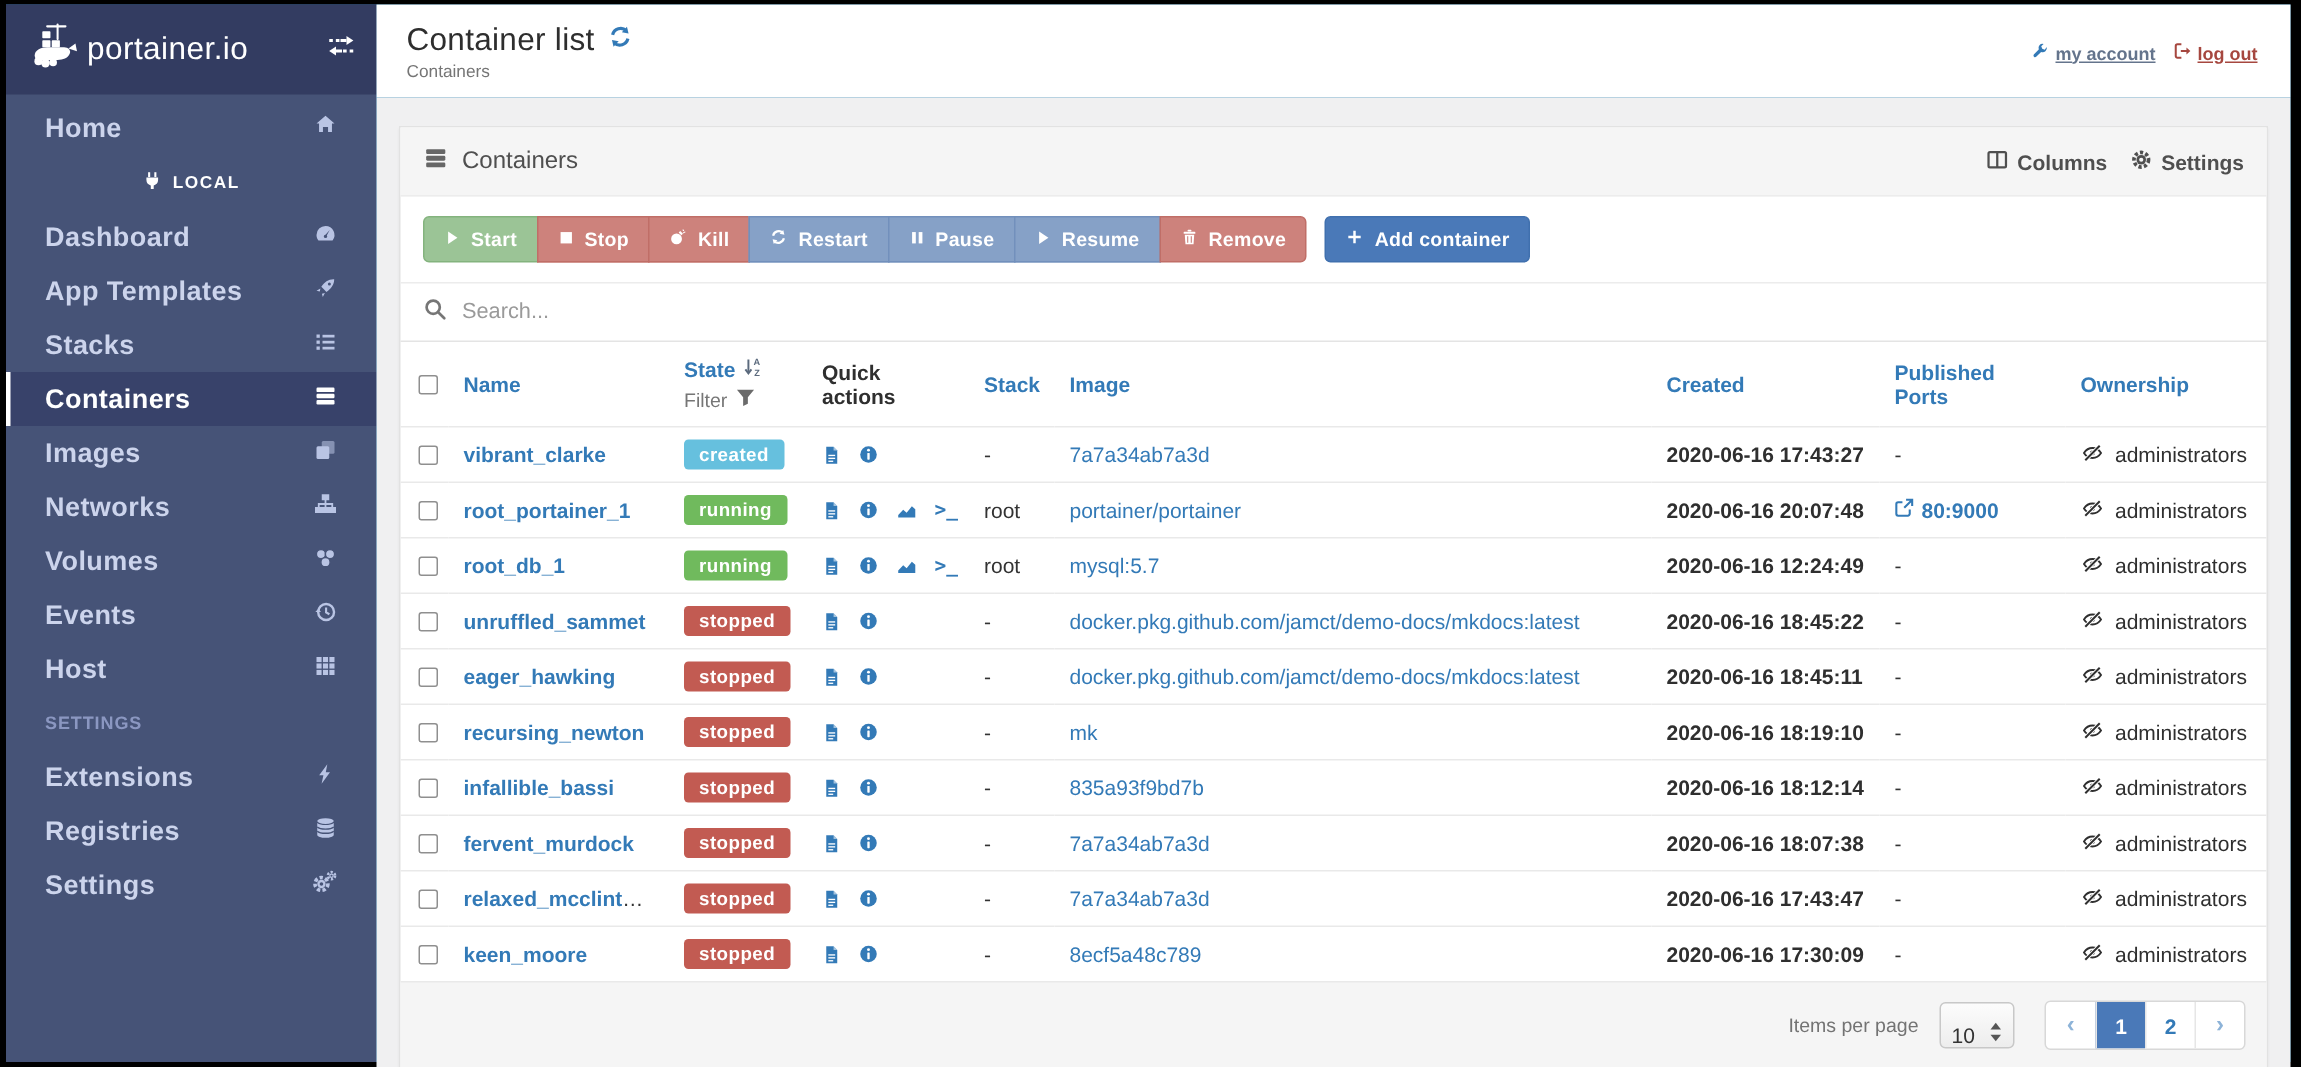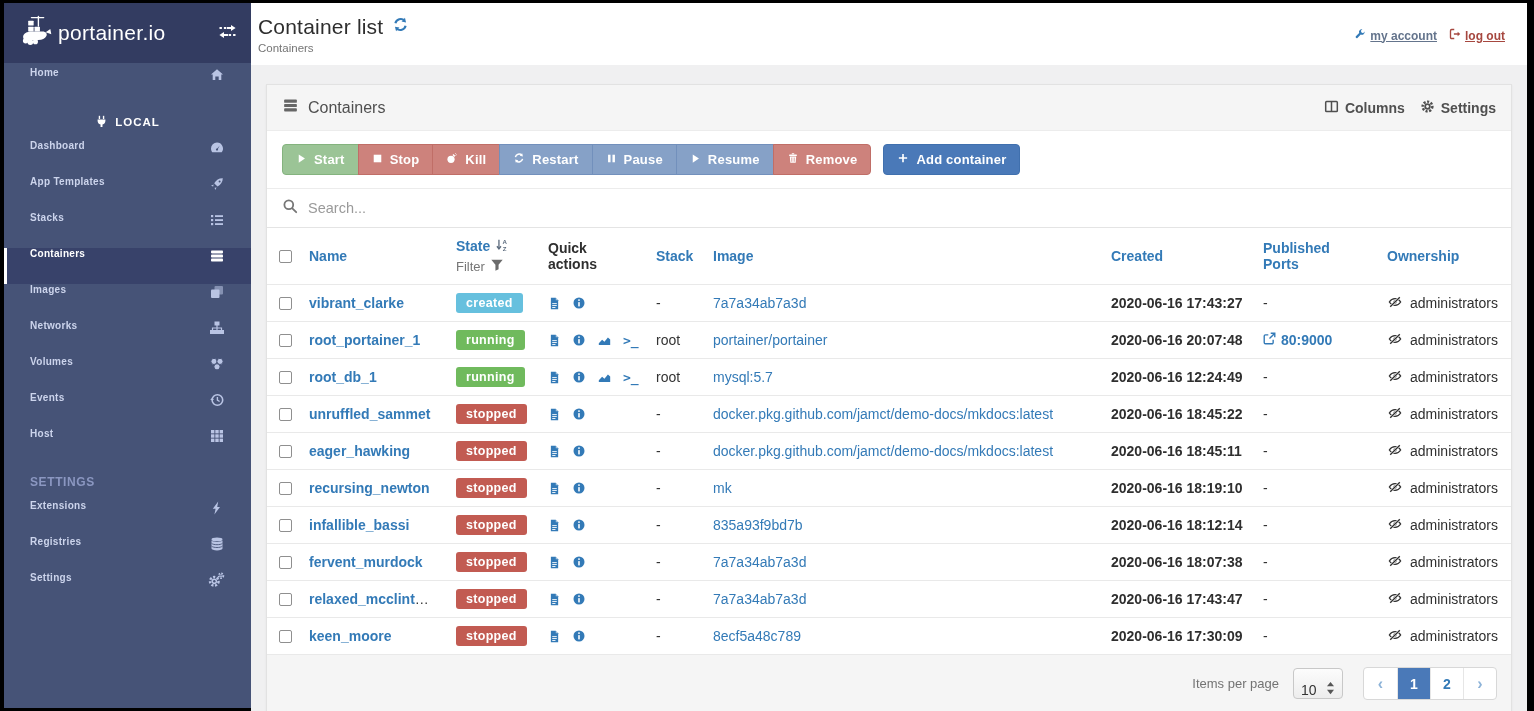--- a/index.html
+++ b/index.html
@@ -8,34 +8,34 @@
   .frame{position:absolute;left:4px;top:3px;width:1523px;height:705px;display:flex;background:#0369a1}
   .ic{display:inline-block;vertical-align:middle}
   a{text-decoration:none;cursor:pointer}
 
   
   .sidebar{width:247px;flex:none;background:#465377;display:flex;flex-direction:column}
   .sb-header{height:60px;flex:none;background:#333c61;display:flex;align-items:center;padding:0 14px;gap:6px}
   .logo-text{color:#fff;font-size:21px;letter-spacing:.3px}
   .sb-collapse{margin-left:auto;color:#fff;cursor:pointer}
   .sb-nav{padding-top:4px}
-  .sb-item{height:36px;display:flex;justify-content:space-between;
-    padding:0 26px;color:#ccd4ec;font-size:10px;font-weight:700;letter-spacing:.3px;cursor:pointer}
+  .sb-item{height:36px;display:flex;align-items:center;justify-content:space-between;
+    padding:0 26px;color:#ccd4ec;font-size:18px;font-weight:700;letter-spacing:.3px;cursor:pointer}
   .sb-item .sb-ic{color:#b9c4e4}
   .sb-item.active{background:#38426a;border-left:3px solid #fff;padding-left:23px;color:#fff}
   .sb-item.active .sb-ic{color:#fff}
   .sb-local{height:36px;margin-top:1px;display:flex;align-items:center;justify-content:center;gap:7px;
     color:#fff;font-size:11.5px;font-weight:700;letter-spacing:1px}
   .sb-sect{height:36px;display:flex;align-items:center;padding:0 26px;color:#8b97c1;
     font-size:12px;font-weight:700;letter-spacing:.6px}
 
   
   .main{flex:1;min-width:0;display:flex;flex-direction:column}
   .main-header{height:62px;flex:none;background:#fff;display:flex;justify-content:space-between;
-    align-items:center;padding:0 22px 0 7px}
+    align-items:center;padding:0 22px 0 20px}
   .title-row{display:flex;align-items:center;gap:9px}
   .page-title{font-size:21px;font-weight:500;color:#2e2e2e;letter-spacing:.2px}
   .breadcrumb{font-size:11.5px;color:#757575;margin-top:3px;font-weight:500}
   .hdr-right{display:flex;flex-direction:column;align-items:flex-end}
   .hdr-row1{display:flex;align-items:center;gap:16px}
   .support-link{display:flex;align-items:center;gap:7px;color:#337ab7;font-size:15px;font-weight:700}
   .admin-box{display:flex;align-items:center;gap:7px;color:#2b2b2b;font-size:19px;font-weight:600;cursor:pointer}
   .hdr-row2{display:flex;align-items:center;gap:12px;margin-top:3px}
   .acct-link{display:flex;align-items:center;gap:4px;font-size:12px;font-weight:600;color:#64748c}
   .acct-link span{text-decoration:underline}

